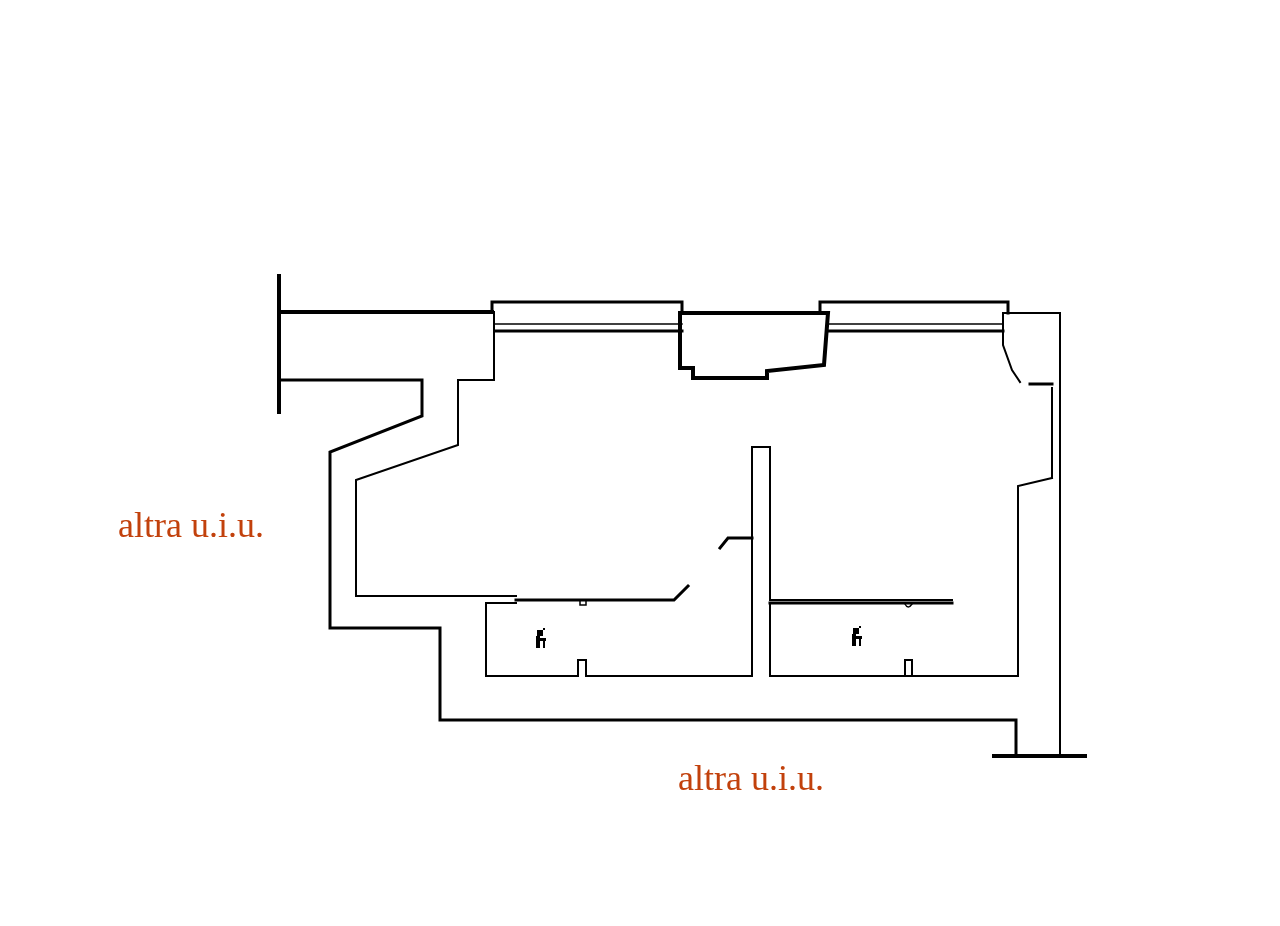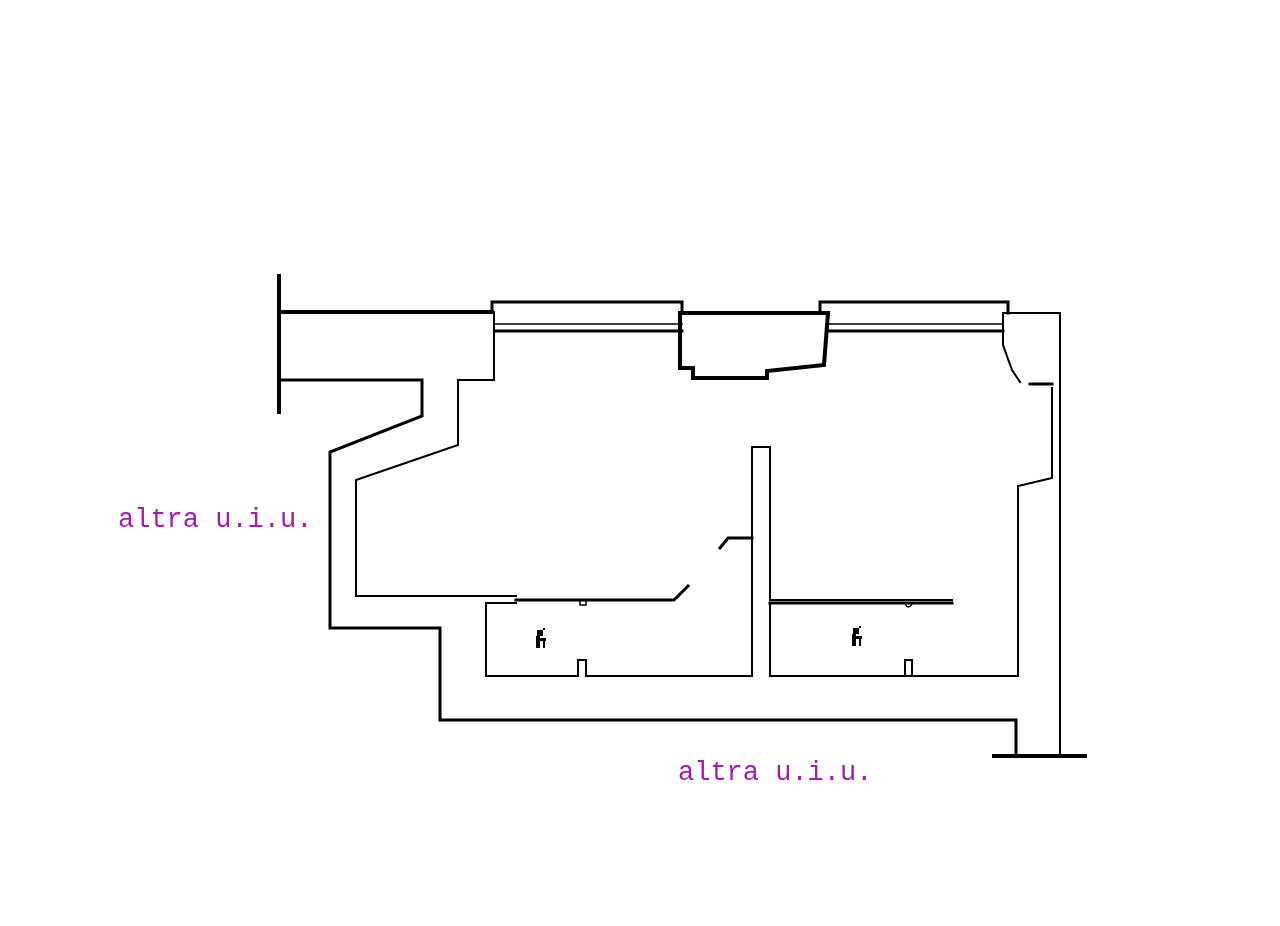--- a/index.html
+++ b/index.html
@@ -5,23 +5,23 @@
     html, body { margin: 0; padding: 0; background: #ffffff; }
     body { width: 1280px; height: 926px; position: relative; overflow: hidden; }
     #plan { position: absolute; left: 0; top: 0; width: 1280px; height: 926px; }
     .wall { fill: none; stroke: #000000; stroke-linecap: square; stroke-linejoin: miter; }
     .thick { stroke-width: 4; }
     .med { stroke-width: 3; }
     .thin { stroke-width: 2; }
     .hair { stroke-width: 1.5; }
     .label {
       position: absolute;
-      font-family: Liberation Mono, monospace;
-      font-size: 27px;
-      color: #a21caf;
+      font-family: Liberation Serif, serif;
+      font-size: 36px;
+      color: #c2410c;
       letter-spacing: 0px;
       white-space: nowrap;
       line-height: 1;
     }
     .glyph { fill: #000000; }
   </style>
 </head>
 <body>
 
 <div>

